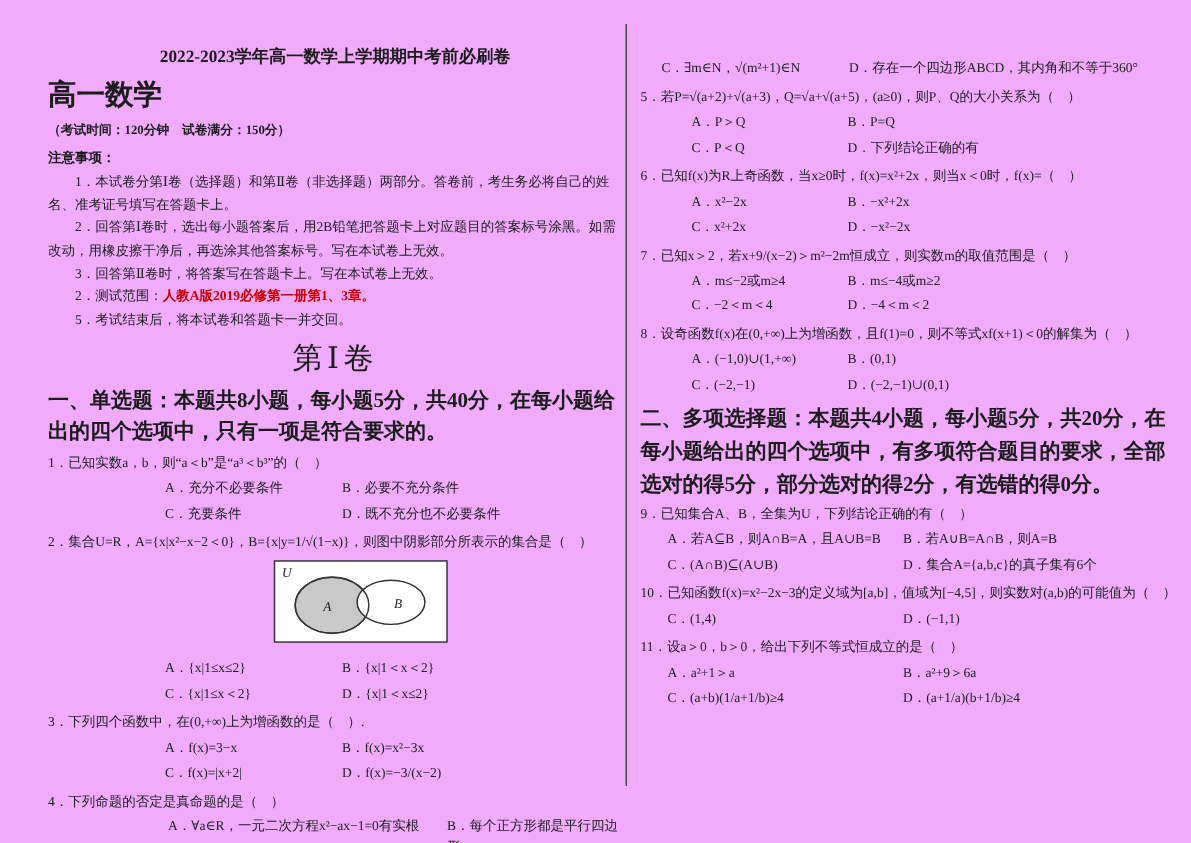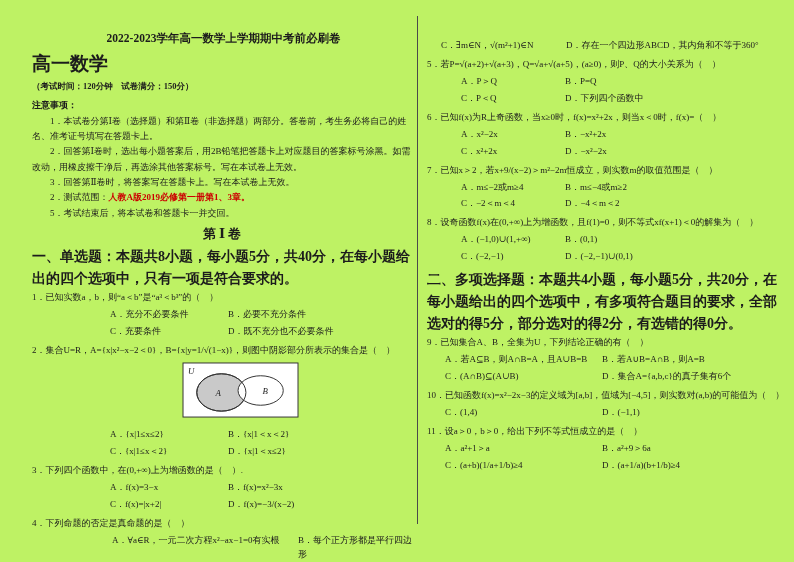--- a/index.html
+++ b/index.html
@@ -1,37 +1,37 @@
 <!DOCTYPE html>
 <html><head>
 <meta charset="utf-8">
 <style>
   html,body { margin:0; padding:0; }
   body {
     width:794px; height:562px; background:#ffffff; overflow:hidden;
     font-family:"Liberation Serif","DejaVu Serif",serif;
     color:#1c1c1c;
   }
-  .page { position:relative; width:794px; height:562px; background:#bef264; overflow:hidden; }
+  .page { position:relative; width:794px; height:562px; background:#f0abfc; overflow:hidden; }
   .divider { position:absolute; left:417px; top:16px; height:508px; width:1px; background:#4a4a4a; }
 
   .col { position:absolute; font-size:9px; line-height:1.55; }
   .col-left  { left:32px;  top:30px; width:383px; }
   .col-right { left:427px; top:36px; width:358px; }
 
   .course-line { text-align:center; font-weight:bold; font-size:11.5px; margin-bottom:1px; white-space:nowrap; }
   .page-title  { font-weight:bold; font-size:19px; margin:1px 0 2px 0; }
   .exam-info   { text-align:left; font-weight:bold; font-size:8.5px; margin-bottom:5px; }
 
   .notice { line-height:1.7; }
   .notice-label { font-weight:bold; }
   .note { text-indent:2em; }
   .red { color:#cc0000; font-weight:bold; }
 
-  .volume-title { text-align:center; font-size:13px; font-weight:bold; letter-spacing:3px; margin:3px 0 2px 0; }
+  .volume-title { text-align:center; font-size:20px; font-weight:normal; letter-spacing:3px; margin:3px 0 2px 0; }
   .sec-header { font-weight:bold; font-size:14px; margin-bottom:2px; line-height:1.55; }
 
   .q { margin-bottom:5px; }
   .stem { }
   .optrow { display:flex; margin:3px 0; }
   .o2 { flex:1;font-family:Liberation Serif, serif; }
   .col-left  .optrow .o1 { margin-left:78px; width:118px; }
   .col-left  .optrow.wide .o1 { margin-left:80px; width:186px; }
   .col-right .optrow .o1 { margin-left:34px; width:104px; }
   .col-right .optrow.cd .o1 { margin-left:14px; width:125px; }
@@ -128,21 +128,21 @@
     </div>
 
     <div class="q">
       <div class="stem">5．若P=√(a+2)+√(a+3)，Q=√a+√(a+5)，(a≥0)，则P、Q的大小关系为（　）</div>
       <div class="optrow">
         <span class="o1">A．P＞Q</span>
         <span class="o2">B．P=Q</span>
       </div>
       <div class="optrow">
         <span class="o1">C．P＜Q</span>
-        <span class="o2">D．下列四个函数中</span>
+        <span class="o2">D．下列结论正确的有</span>
       </div>
     </div>
 
     <div class="q">
       <div class="stem">6．已知f(x)为R上奇函数，当x≥0时，f(x)=x²+2x，则当x＜0时，f(x)=（　）</div>
       <div class="optrow">
         <span class="o1">A．x²−2x</span>
         <span class="o2">B．−x²+2x</span>
       </div>
       <div class="optrow">

